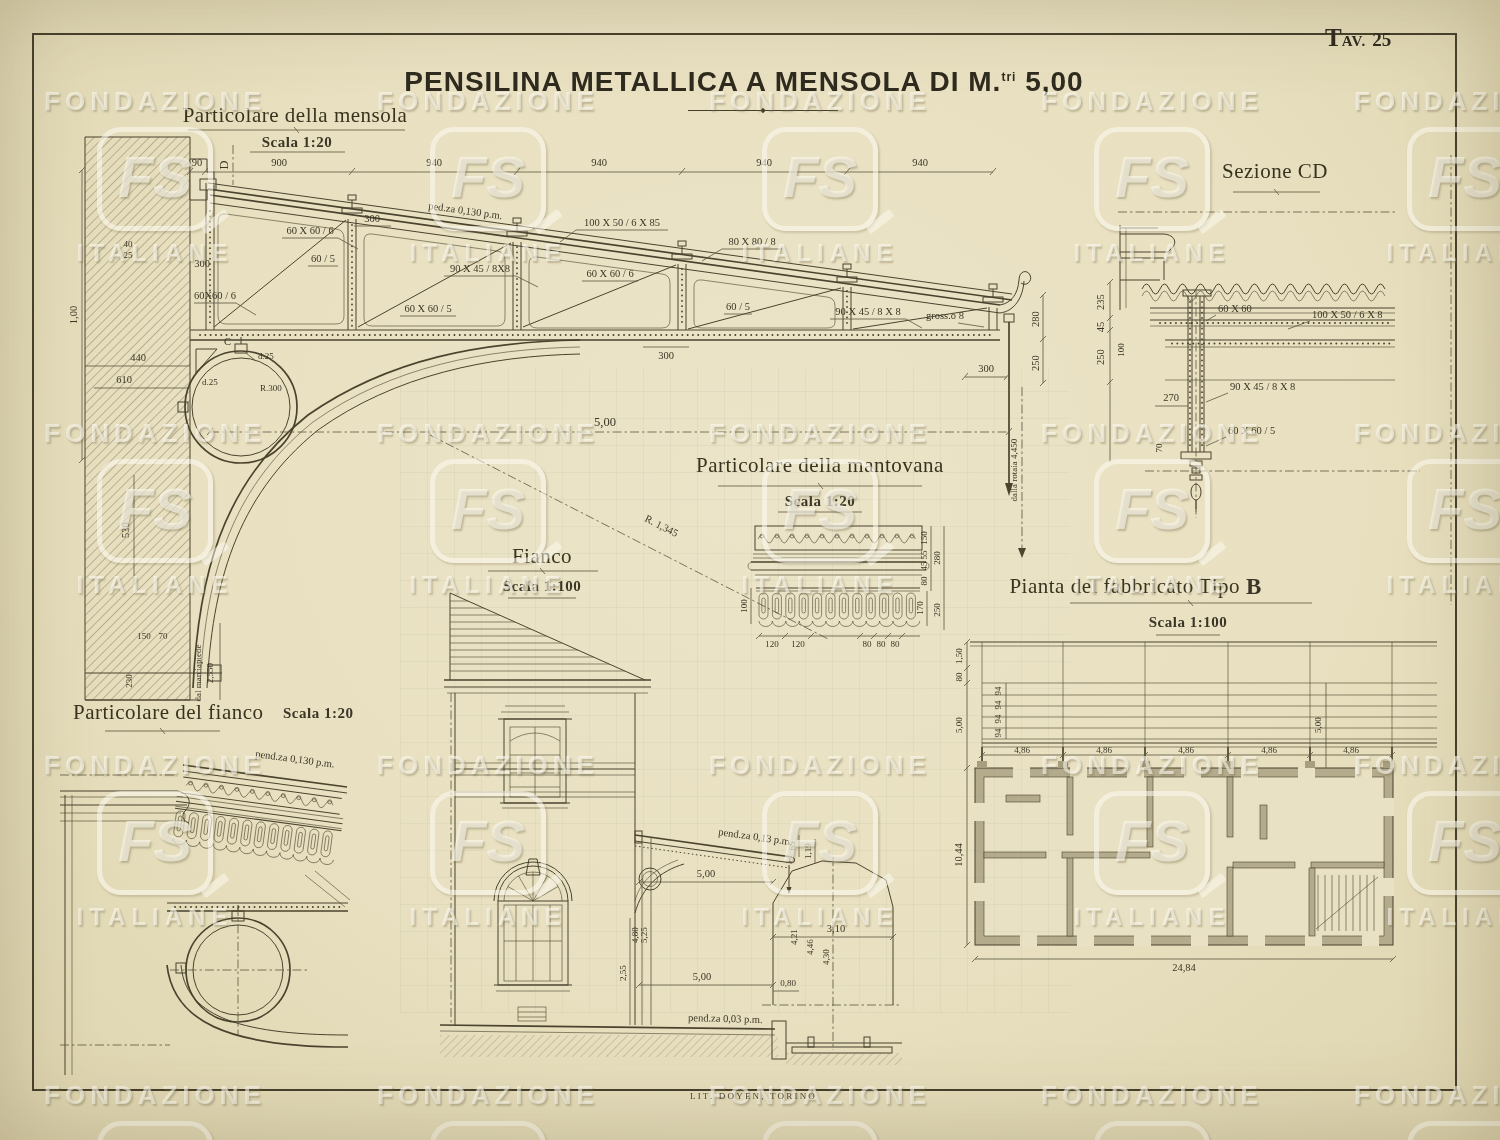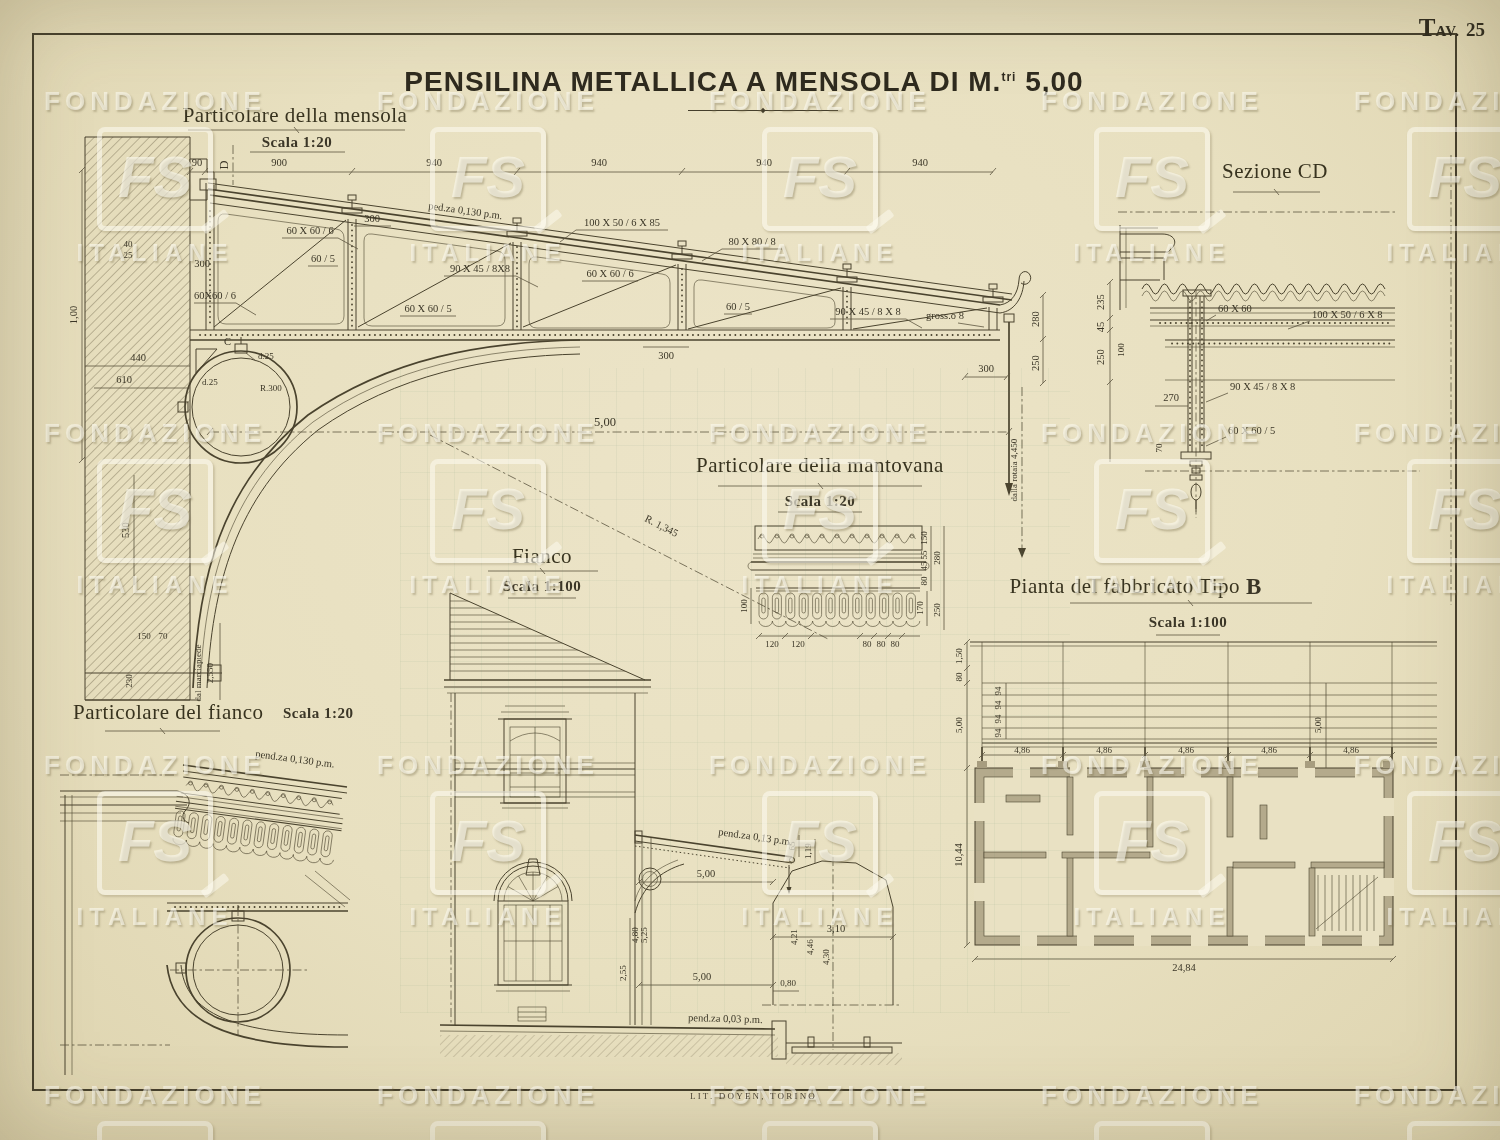--- a/index.html
+++ b/index.html
@@ -1,21 +1,21 @@
 <!DOCTYPE html>
 <html><head>
 <meta charset="utf-8">
 <style>
   html,body{margin:0;padding:0;background:#cfc5a3;}
   .page{position:relative;width:1500px;height:1140px;overflow:hidden;
     background:radial-gradient(ellipse at 50% 42%, #ece4c8 0%, #e8e0c0 55%, #ddd3ae 100%);
     font-family:"Liberation Serif",serif;color:#3c372a;}
   .vignette{position:absolute;inset:0;box-shadow:inset 0 0 90px rgba(98,84,46,.28);pointer-events:none;}
   .frame{position:absolute;left:32px;top:33px;width:1421px;height:1054px;border:2.2px solid #453f2c;}
-  .tav{position:absolute;left:1325px;top:14px;width:160px;text-align:right;color:#2e2a1e;white-space:nowrap;}
+  .tav{position:absolute;left:1325px;top:24px;width:160px;text-align:left;color:#2e2a1e;white-space:nowrap;}
   .tav .tt1{font-weight:bold;font-size:25px;}
   .tav .tt2{font-weight:bold;font-size:15px;letter-spacing:1px;}
   .tav .tt3{font-weight:bold;font-size:19px;margin-left:6px;}
   .main-title{position:absolute;left:0;right:12px;top:66px;text-align:center;
     font-family:"Liberation Sans",sans-serif;font-weight:bold;font-size:28px;letter-spacing:1px;color:#2f2b1f;}
   .main-title sup{font-size:12px;}
   .title-rule{position:absolute;left:688px;top:110px;width:150px;border-top:1.4px solid #453f2c;}
   .title-rule::after{content:"";position:absolute;left:50%;top:-3.5px;width:5px;height:5px;background:#453f2c;
     transform:translateX(-50%) rotate(45deg) scale(.75);}
   .printer{position:absolute;left:7px;right:0;top:1091px;text-align:center;font-size:9px;letter-spacing:2.2px;color:#4c4536;}
@@ -39,21 +39,21 @@
   .dt{stroke:#4a432e;stroke-width:1.8;stroke-dasharray:.1 5.2;stroke-linecap:round;fill:none;}
   .fi{fill:#4a432e;stroke:none;}
   .fw{fill:#b4aa8c;}
   .fp{fill:#e9e1c3;}
   
   .wm{position:absolute;width:280px;text-align:center;pointer-events:none;
     color:rgba(253,251,242,.60);text-shadow:1.5px 2px 2px rgba(122,110,76,.38);}
   .wm .w1,.wm .w2{font-family:"Liberation Sans",sans-serif;font-weight:bold;font-size:26px;letter-spacing:5px;}
   .wm .w2{font-size:24px;letter-spacing:6px;}
   .wm .lg{position:relative;margin:10px auto 8px;width:106px;height:94px;
-    border:5px solid rgba(253,251,242,.55);border-radius:8px;
+    border:5px solid rgba(253,251,242,.55);border-radius:24px;
     font-family:"Liberation Sans",sans-serif;font-weight:bold;font-style:italic;font-size:58px;line-height:90px;
     box-shadow:1.5px 2px 2px rgba(122,110,76,.25);}
   .wm .lg::after{content:"";position:absolute;right:-22px;bottom:0;width:30px;height:9px;border-radius:2px;
     background:rgba(253,251,242,.5);transform:rotate(-38deg);}
 </style>
 </head>
 <body>
 
 <div class="page">
 

